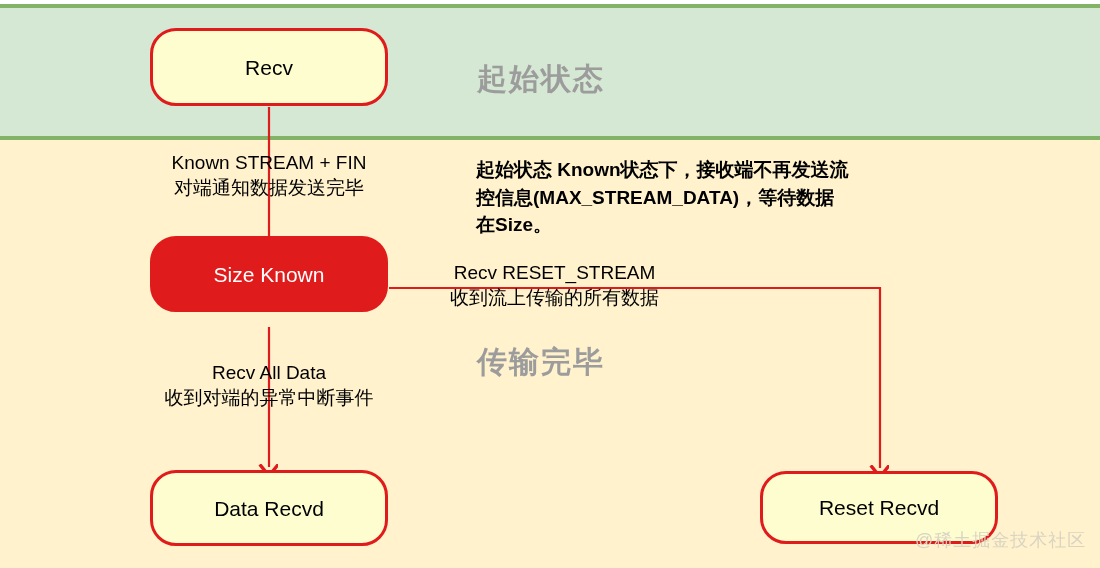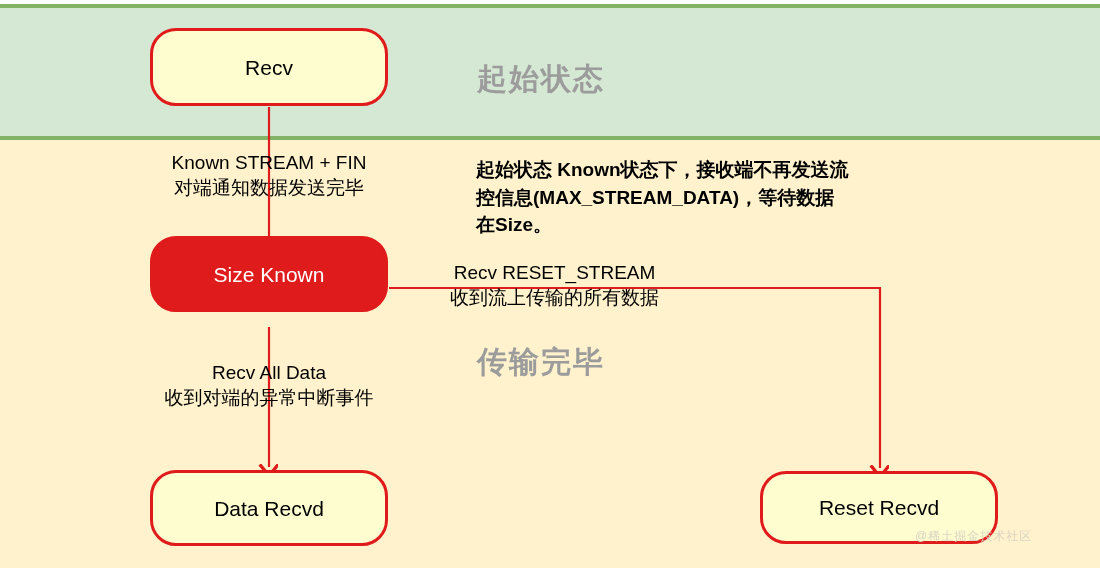--- a/index.html
+++ b/index.html
@@ -97,21 +97,21 @@
     font-size: 19px;
     font-weight: bold;
     line-height: 1.45;
   }
 
   
   #watermark {
     position: absolute;
     left: 915px; top: 528px;
     color: #d9d4c2;
-    font-size: 12px;
+    font-size: 18px;
     letter-spacing: 1px;
     white-space: nowrap;
   }
 </style>
 </head>
 <body>
 
 <div id="canvas">
 
   <div class="band-start"></div>

